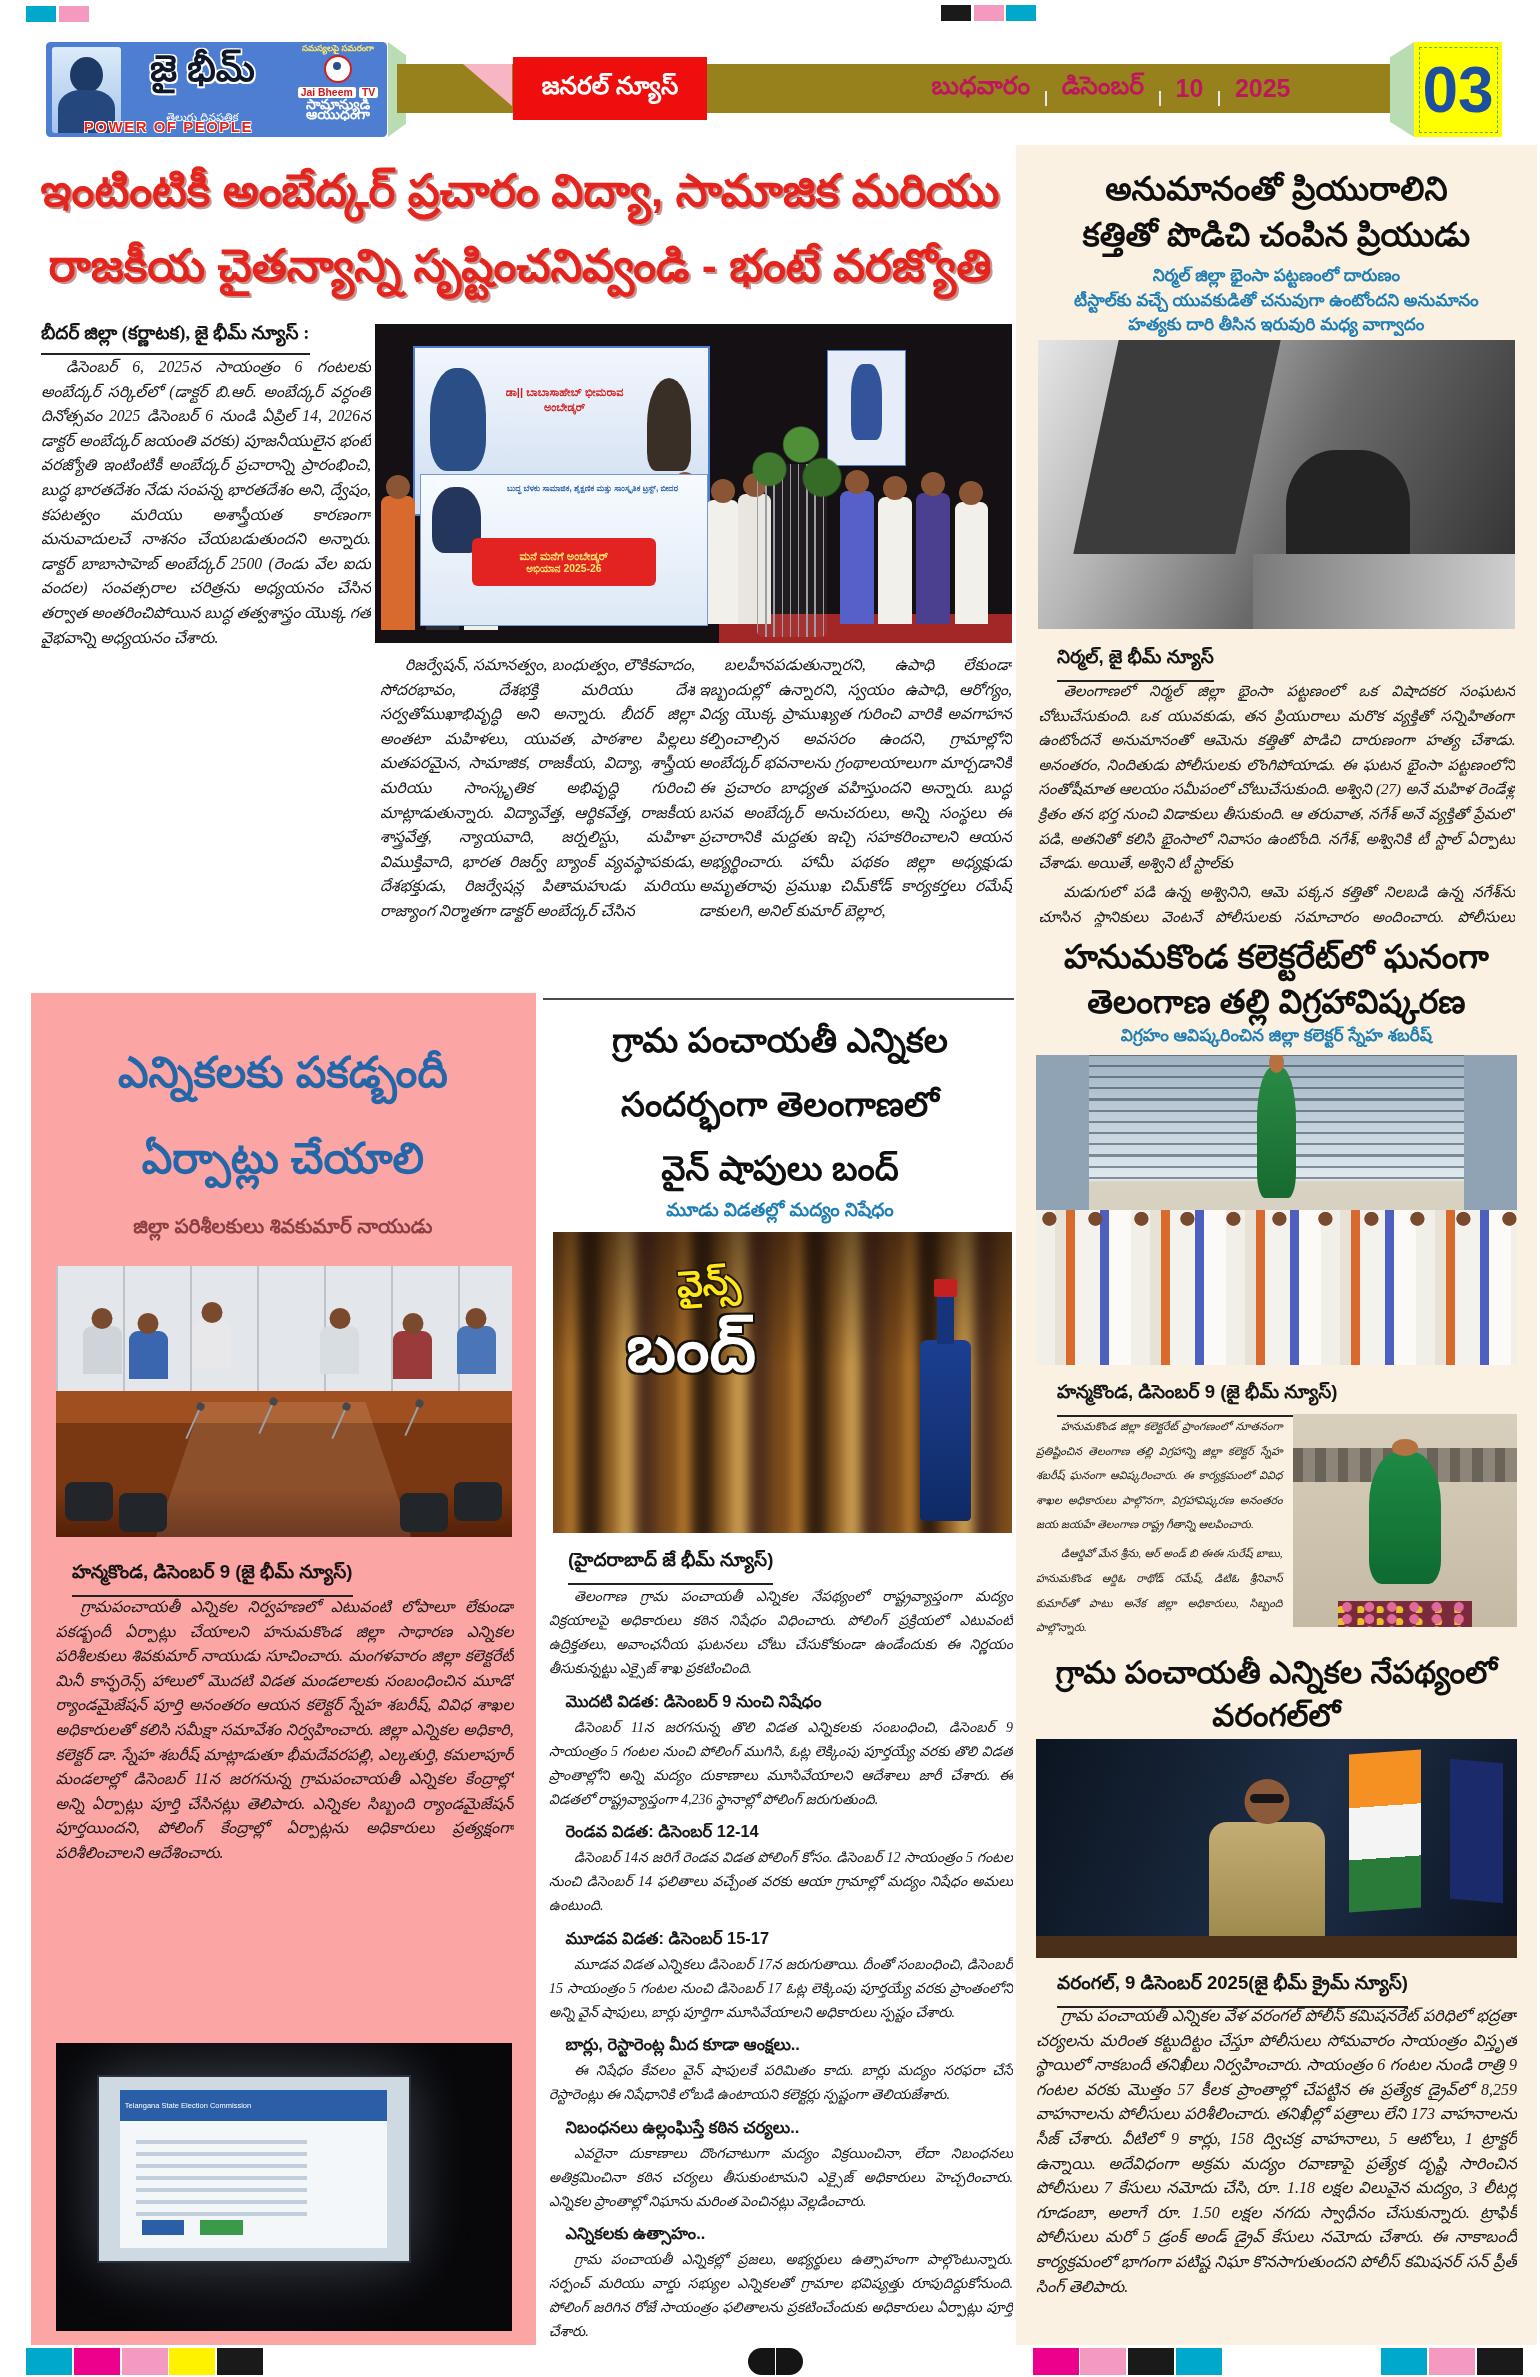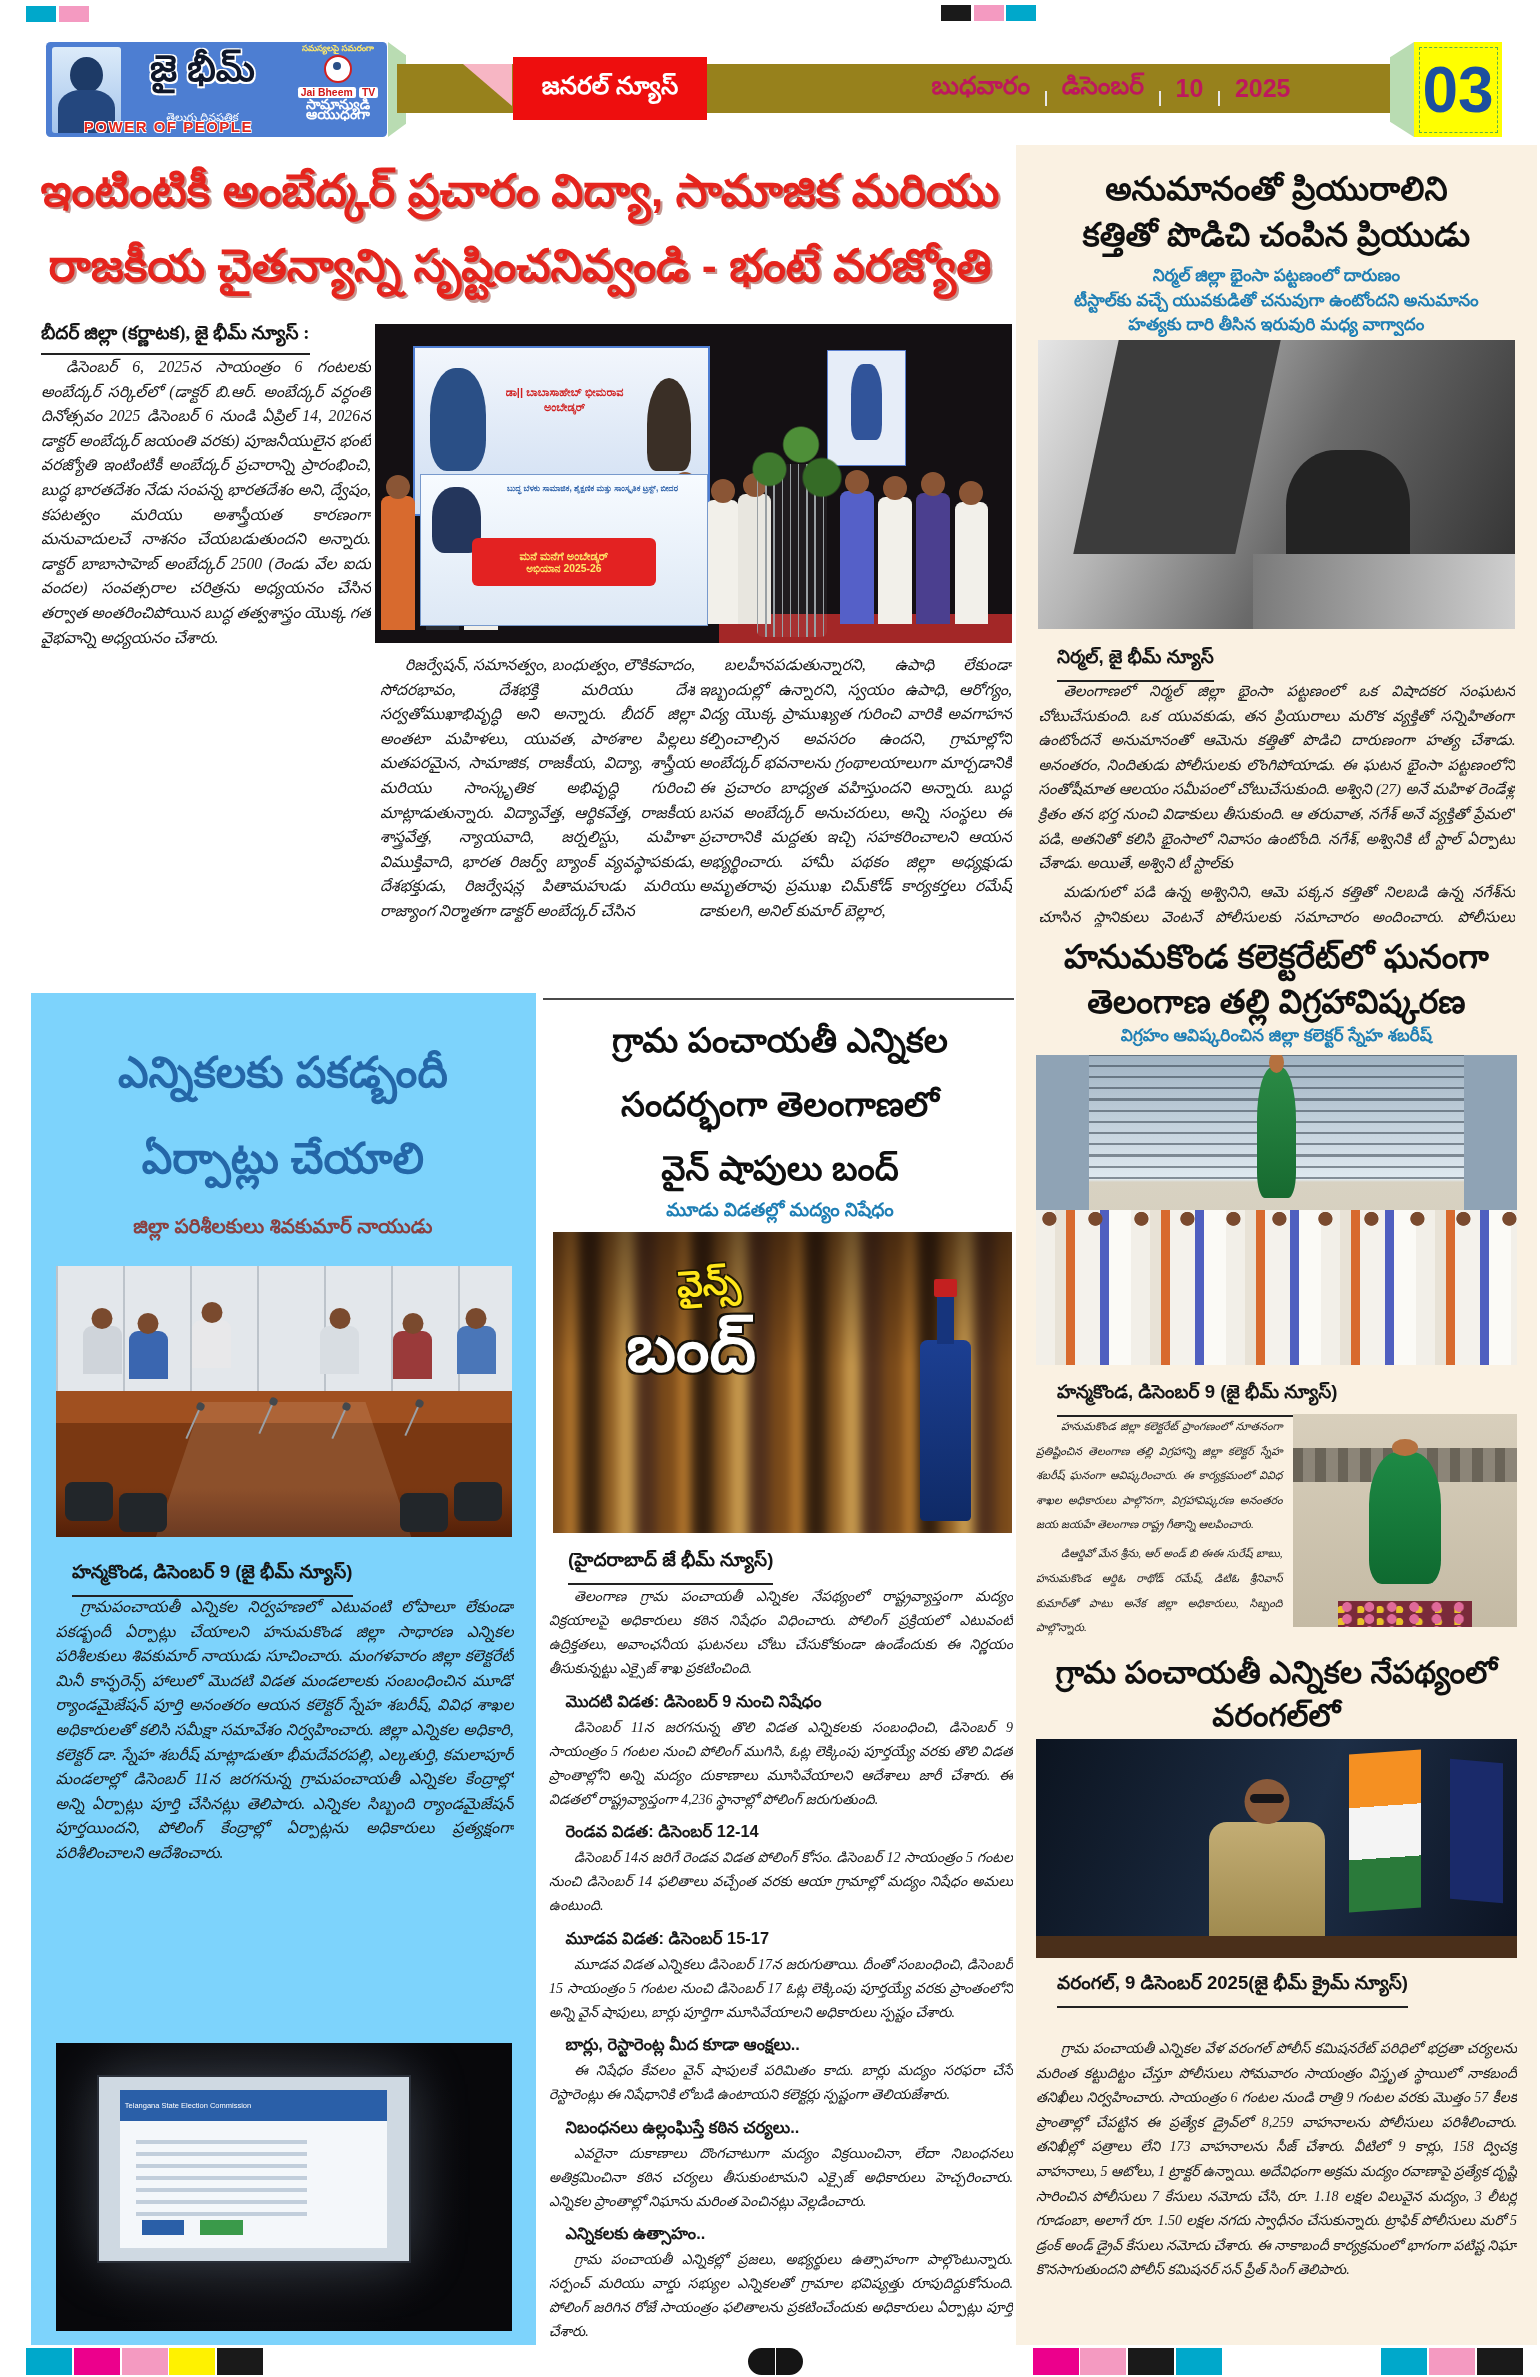--- a/index.html
+++ b/index.html
@@ -42,21 +42,21 @@
   
   .lead-headline{left:30px;top:153px;width:980px;text-align:center;font-weight:bold;font-size:45px;line-height:75px;
                  color:#e5241d;text-shadow:2.2px 2.2px 0 rgba(122,22,12,.45);}
   .dateline{font-weight:bold;font-size:18.6px;color:#151515;display:inline-block;border-bottom:2.2px solid #222;padding-bottom:7.5px;}
   .body{font-family:"Liberation Serif","DejaVu Serif",serif;font-size:15.7px;line-height:24.6px;text-align:justify;color:#181818;overflow:hidden;}
   .body p{margin:0 0 4.5px;text-indent:25px;font-style:italic;}
   .lead-c1{left:41px;top:321px;width:330px;height:662px;}
   .lead-c2{left:380px;top:653px;width:315px;height:330px;}
   .lead-c3{left:699px;top:653px;width:313px;height:330px;}
   
-  .left2{left:31px;top:993px;width:505px;height:1352px;background:#7dd3fc;}
+  .left2{left:31px;top:993px;width:505px;height:1352px;background:#fca5a5;}
   .l2-h{position:absolute;left:13.4px;top:36px;width:477px;text-align:center;font-weight:bold;font-size:43px;line-height:86px;color:#2467a8;}
   .l2-sub{position:absolute;left:13.4px;top:222px;width:477px;text-align:center;font-weight:bold;font-size:20px;color:#8a4040;}
   .l2-photo{position:absolute;left:24.6px;top:273px;width:456px;height:271px;}
   .l2-date{position:absolute;left:41px;top:568px;}
   .l2-body{position:absolute;left:24.6px;top:602px;width:458px;height:437px;}
   .l2-screen{position:absolute;left:24.6px;top:1050px;width:456px;height:288px;}
   
   .mid-rule{left:543px;top:998px;width:471px;height:2.2px;background:#4a4a4a;}
   .mid-h{left:549px;top:1008px;width:462px;text-align:center;font-weight:bold;font-size:34px;line-height:64px;color:#101010;}
   .mid-sub{left:549px;top:1199px;width:462px;text-align:center;font-weight:bold;font-size:18.6px;color:#1f7fb5;}
@@ -75,21 +75,21 @@
   .a1-body{left:22.4px;top:534px;width:477px;height:248px;font-size:15px;line-height:24.6px;}
   .a2-h{top:789px;font-size:33px;line-height:45px;}
   .a2-sub{top:881px;left:16.4px;width:488px;text-align:center;font-weight:bold;font-size:17px;color:#1f7fb5;}
   .a2-photo{left:20px;top:910px;width:481px;height:310px;}
   .a2-date{left:41px;top:1236px;}
   .a2-body{left:20px;top:1269px;width:481px;height:224px;font-size:11px;line-height:24.6px;}
   .a2-float{float:right;width:224px;height:213px;margin:0 0 6px 10.4px;}
   .a3-h{top:1506px;font-size:31px;line-height:43px;}
   .a3-photo{left:20px;top:1594px;width:481px;height:219px;}
   .a3-date{left:41px;top:1827px;}
-  .a3-body{left:20px;top:1859px;width:481px;height:334px;font-size:14px;line-height:24.6px;margin-top:33px;}
+  .a3-body{left:20px;top:1859px;width:481px;height:334px;font-size:16px;line-height:24.6px;}
   
   .photo{position:absolute;overflow:hidden;background:#888;}
   .ph-lead{left:375px;top:324px;width:637px;height:319px;background:#141013;}
   .billboard{position:absolute;left:6%;top:7%;width:46%;height:52%;border:2.2px solid #4f7ed3;
              background:linear-gradient(180deg,#f2f6fc,#cfdef2);}
   .bb-port{position:absolute;left:5%;top:12%;width:19%;height:62%;background:#2a4f86;border-radius:46% 46% 30% 30%;}
   .bb-t{position:absolute;left:26%;top:22%;width:50%;text-align:center;color:#d02020;font-weight:bold;font-size:11.2px;line-height:15px;}
   .bb-buddha{position:absolute;right:6%;top:18%;width:15%;height:56%;background:#3a2f26;border-radius:50% 50% 20% 20%;}
   .billboard2{position:absolute;left:71%;top:8%;width:12%;height:36%;border:1.5px solid #5a7fd0;background:#e6edf8;}
   .billboard2::before{content:"";position:absolute;left:30%;top:12%;width:40%;height:66%;background:#31549a;border-radius:40% 40% 20% 20%;}

